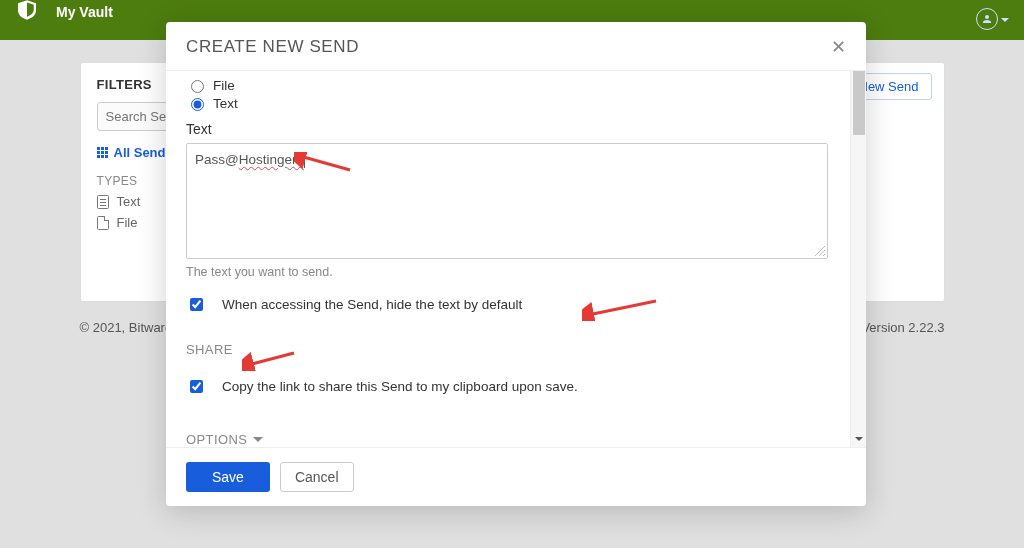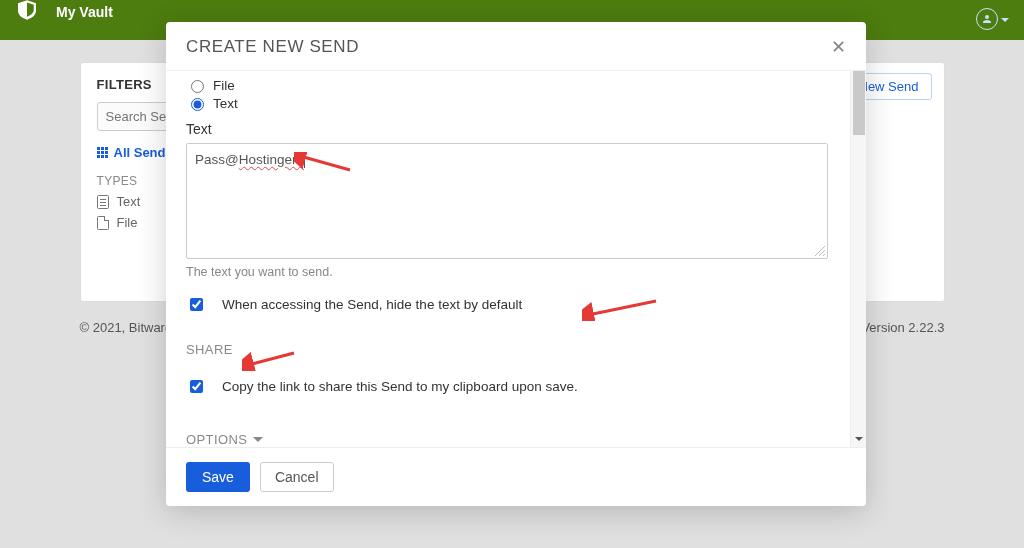--- a/index.html
+++ b/index.html
@@ -104,21 +104,21 @@
   .help-text { color:#888; font-size:12.5px; margin-top:6px; }
   .check-row { display:flex; align-items:center; gap:16px; font-size:13.5px; color:#333; margin-top:16px;}
   .check-row input { accent-color:#175DDC; width:13px; height:13px;}
   .section-head { color:#888; font-size:13px; letter-spacing:.4px; margin-top:28px;}
   .options-row { color:#888; font-size:13px; letter-spacing:.4px; margin-top:36px; display:flex; gap:6px; align-items:center; margin-bottom:3px;}
   .modal-footer {
     border-top:1px solid #eee;
     padding:14px 20px;
     display:flex; gap:10px;
   }
-  .btn-primary { background:#175DDC; color:#fff; border:none; border-radius:3px; padding:7px 16px; font-size:14px; cursor:pointer;}
+  .btn-primary { background:#175DDC; color:#fff; border:none; border-radius:3px; padding:7px 26px; font-size:14px; cursor:pointer;}
   .btn-default { background:#fff; color:#555; border:1px solid #ccc; border-radius:3px; padding:6px 14px; font-size:14px; cursor:pointer;text-align:right;}
   .scrolltrack {
     position:absolute; right:0; top:0; width:16px; height:100%; background:#f6f6f6; border-left:1px solid #eee;
   }
   .scrollthumb {
     position:absolute; left:2px; width:12px; top:0; height:64px; background:#c9c9c9; border-radius:0;
   }
   .scrolltrack .arrow-up, .scrolltrack .arrow-down {
     position:absolute; left:4px; width:0;height:0;
     border:4px solid transparent;

